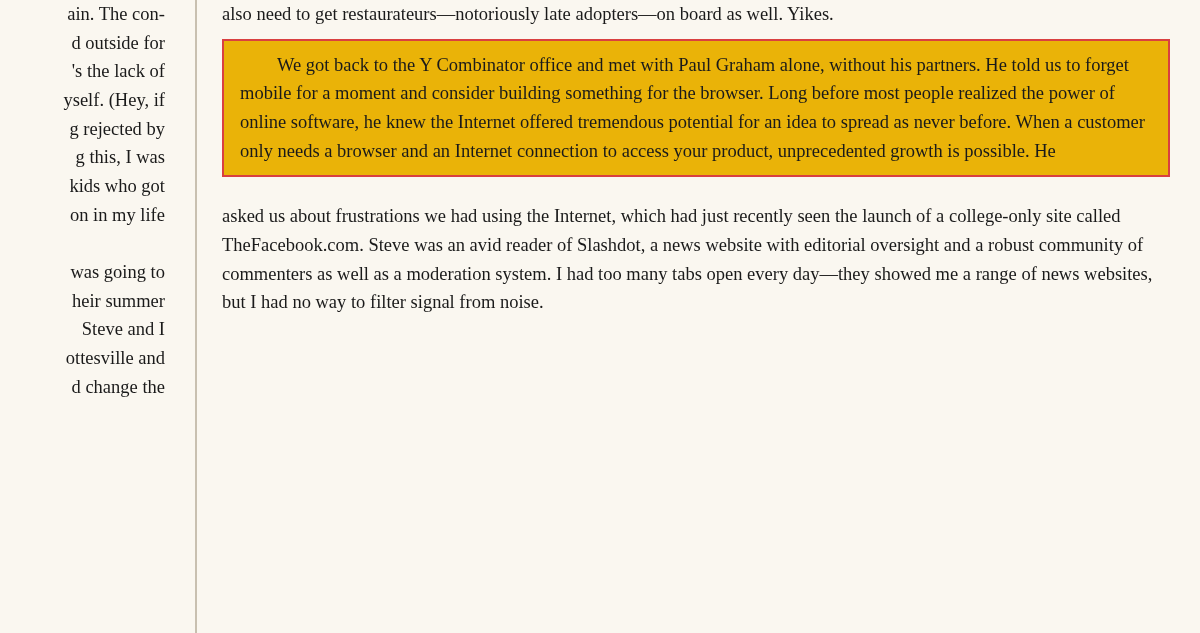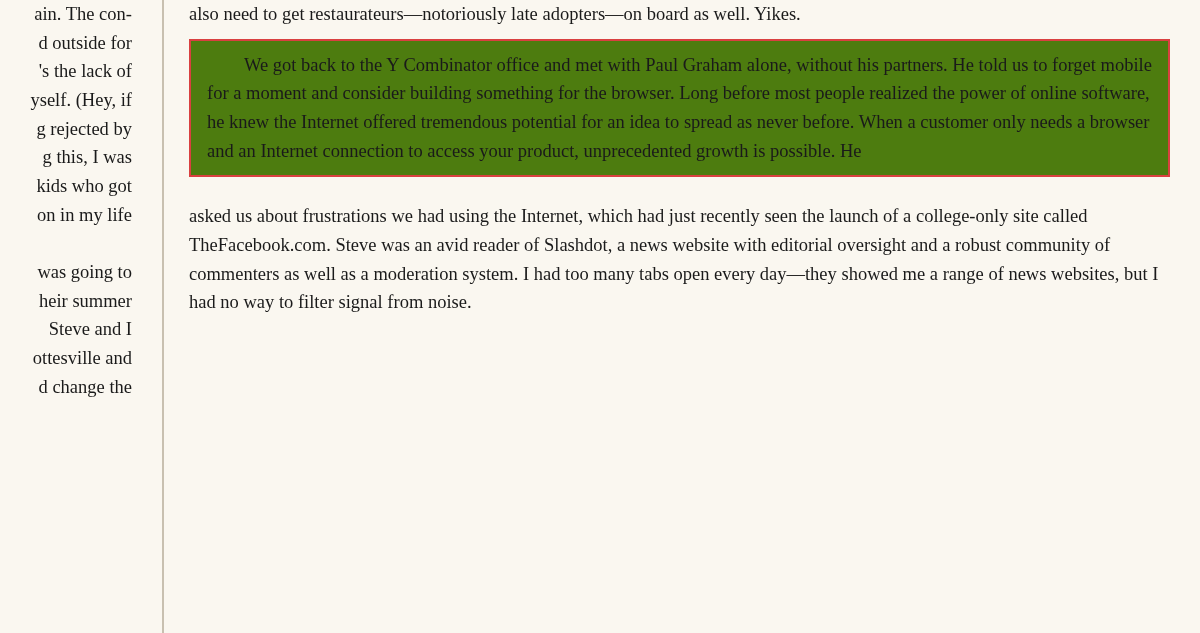--- a/index.html
+++ b/index.html
@@ -18,21 +18,21 @@
 
     .page-container {
       display: flex;
       width: 1200px;
       height: 633px;
       background: #faf7f0;
       position: relative;
     }
 
     .left-column {
-      width: 162px;
+      width: 195px;
       padding: 0 12px 0 0;
       overflow: hidden;
       height: 633px;
       flex-shrink: 0;
       position: relative;
     }
 
     .left-column-text {
       font-size: 18.5px;
       line-height: 1.55;
@@ -63,21 +63,21 @@
     }
 
     .top-paragraph {
       margin-bottom: 10px;
     }
 
     .highlighted-block {
       border: 2.5px solid #d94040;
       padding: 10px 16px;
       margin: 10px 0;
-      background: #4d7c0f;
+      background: #eab308;
     }
 
     .highlighted-block p {
       margin: 0;
       text-indent: 2em;
     }
 
     .bottom-paragraph {
       margin-top: 25px;
     }

